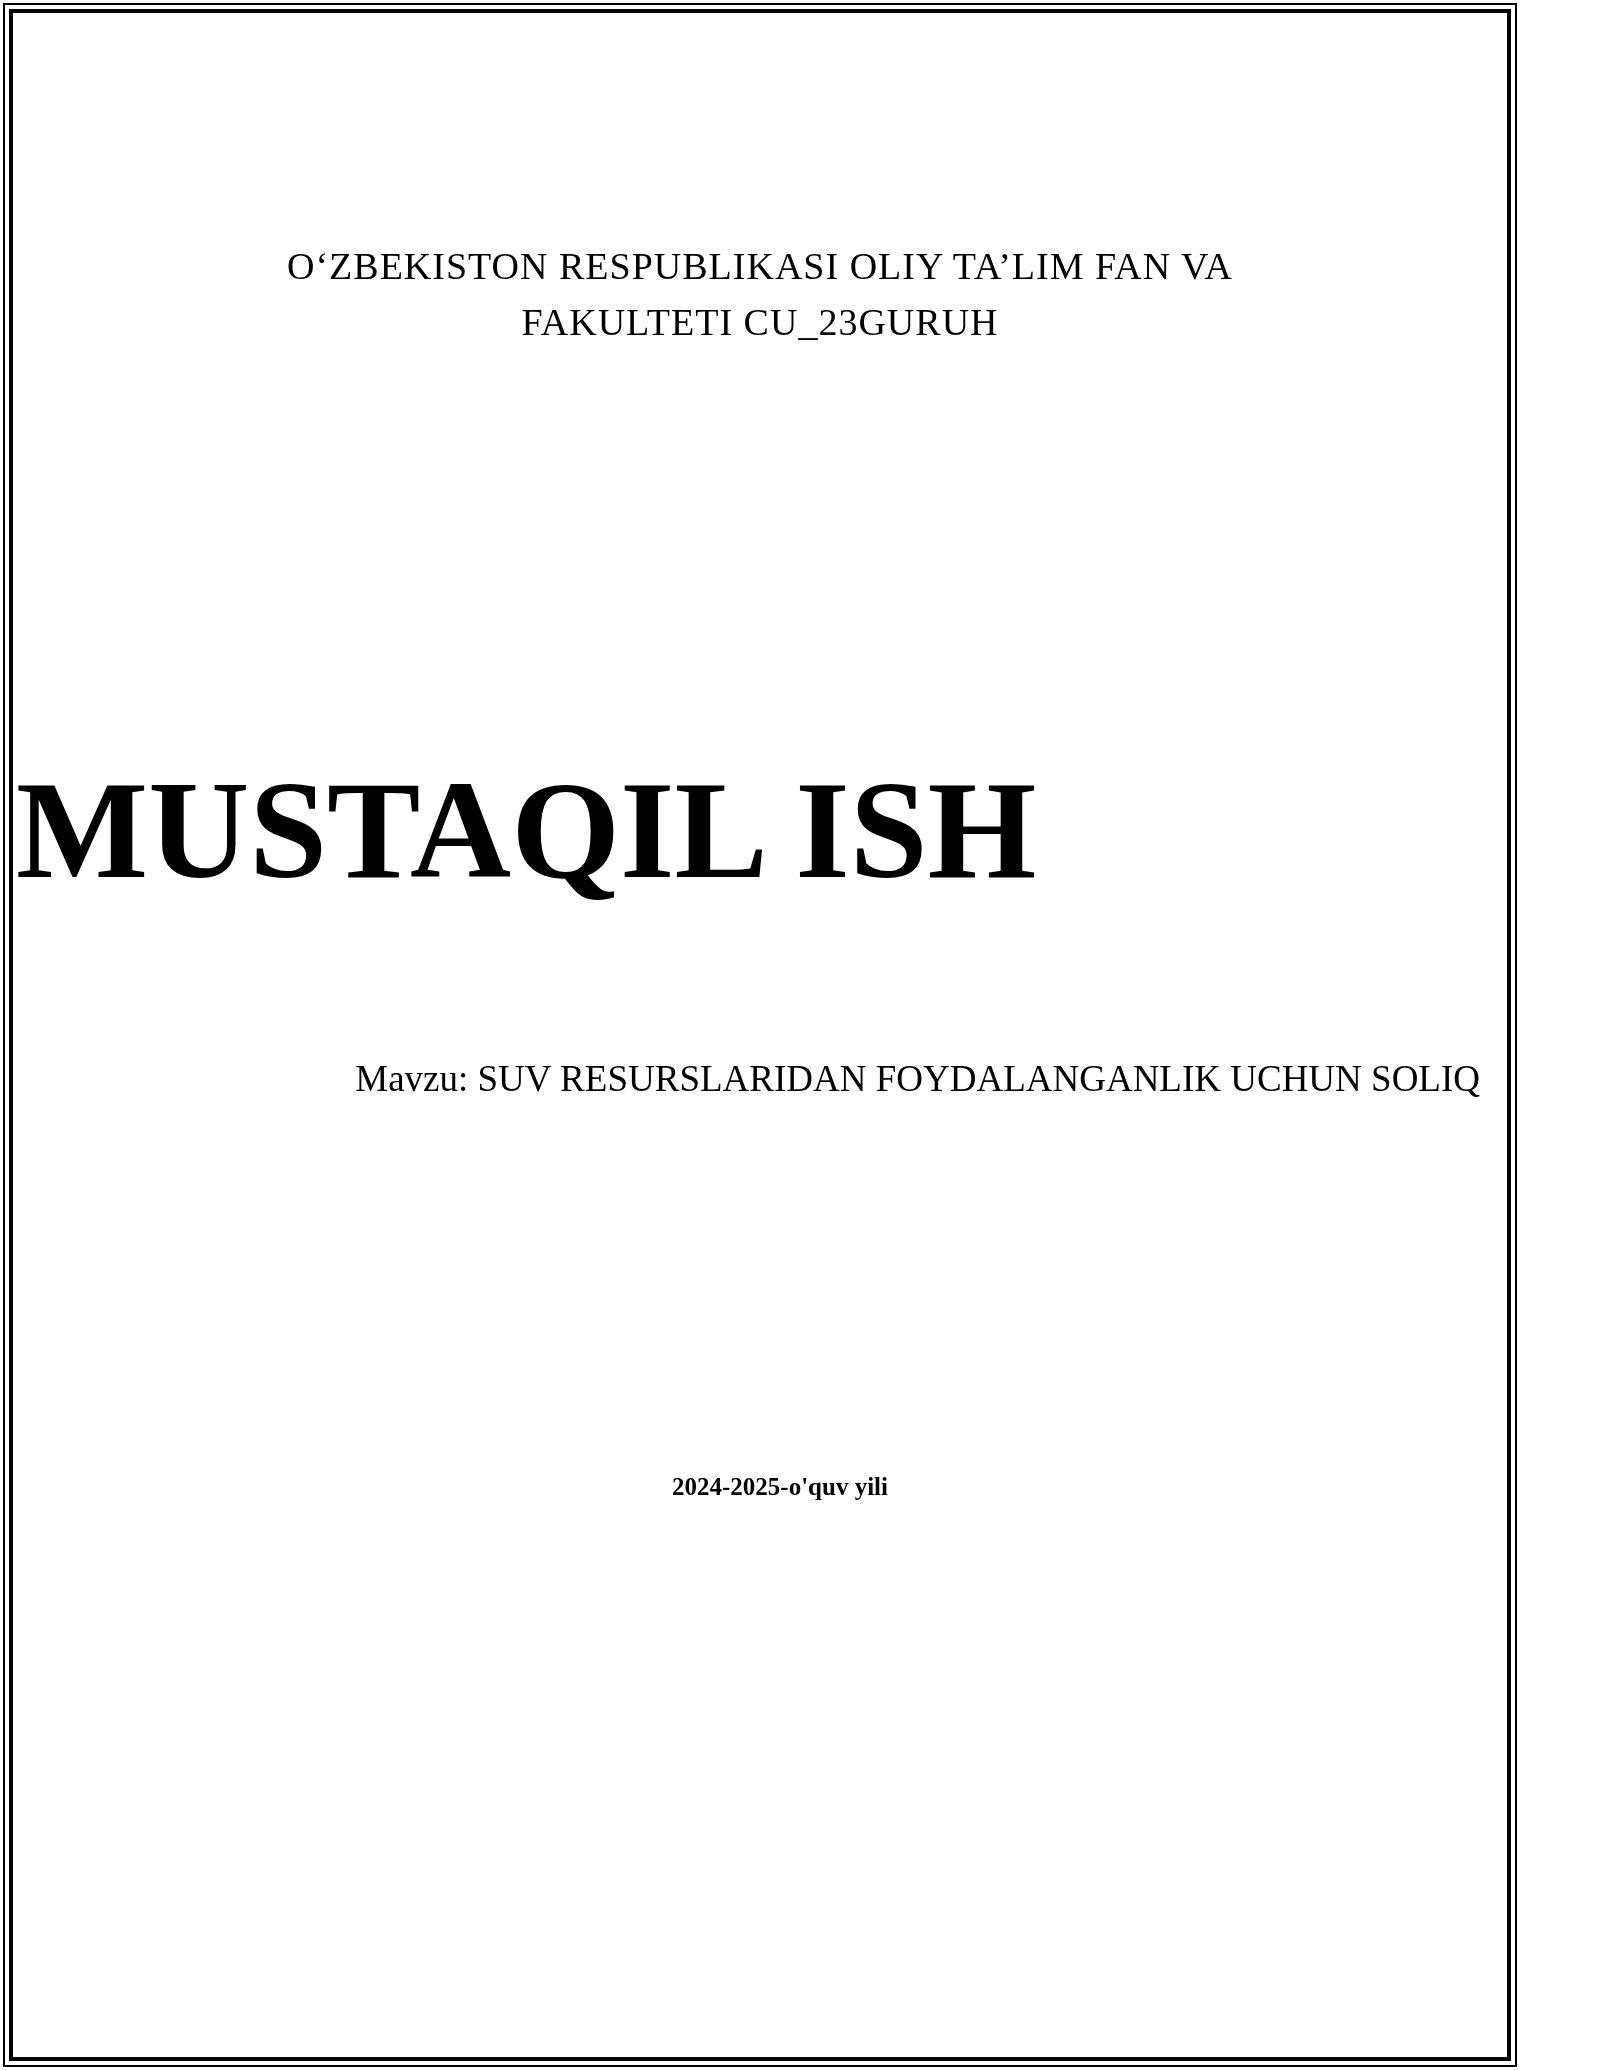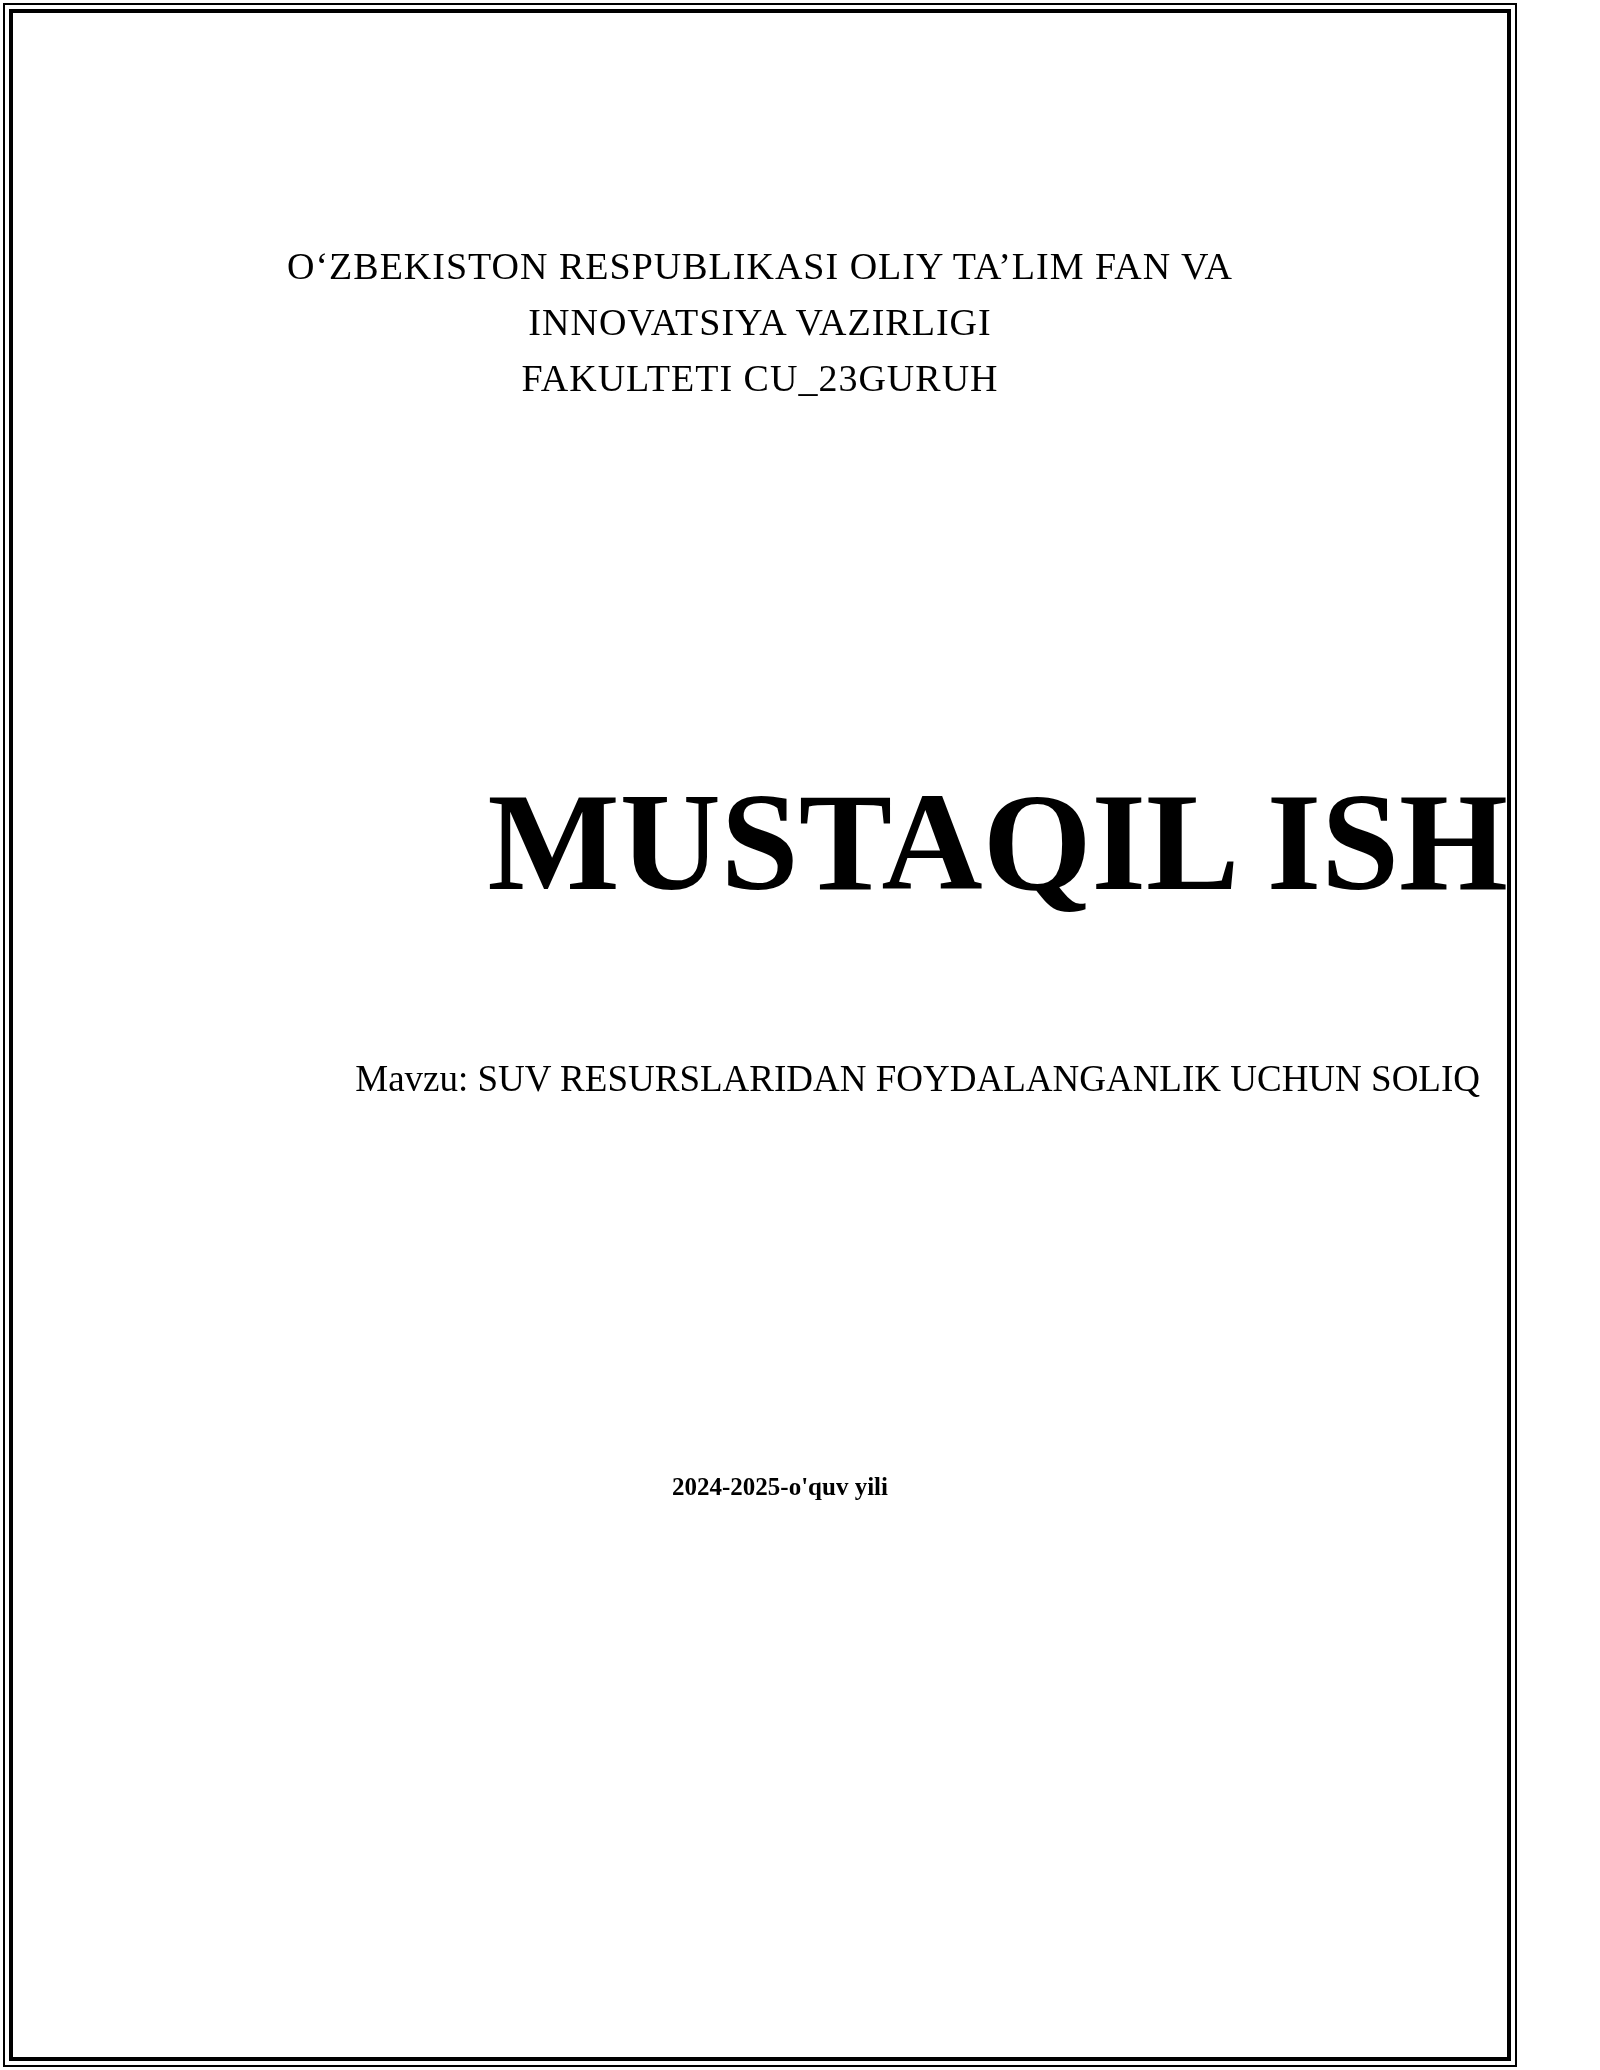--- a/index.html
+++ b/index.html
@@ -37,22 +37,22 @@
     font-size: 38px;
     line-height: 56px;
     letter-spacing: 1px;
     font-weight: normal;
   }
   .doc-title {
     position: absolute;
     top: 760px;
     left: 16px;
     right: 0;
-    margin: 12px;
-    text-align: right;
+    margin: 0;
+    text-align: left;
     font-size: 140px;
     line-height: 1;
     font-weight: bold;
     letter-spacing: 0px;
   }
   .topic-line {
     position: absolute;
     top: 1057px;
     left: 40px;
     right: 40px;
@@ -75,21 +75,20 @@
 </style>
 </head>
 <body>
 
 <div class="page">
   <div class="border-outer"></div>
   <div class="border-inner"></div>
 
   <div class="header-block">
     <div>O‘ZBEKISTON RESPUBLIKASI OLIY TA’LIM FAN VA</div>
-    <div>INNOVATSIYA VAZIRLIGI</div>
     <div>FAKULTETI CU_23GURUH</div>
   </div>
 
   <h1 class="doc-title">MUSTAQIL ISH</h1>
 
   <div class="topic-line">Mavzu: SUV RESURSLARIDAN FOYDALANGANLIK UCHUN SOLIQ</div>
 
   <div class="year-line">2024-2025-o'quv yili</div>
 </div>
 

